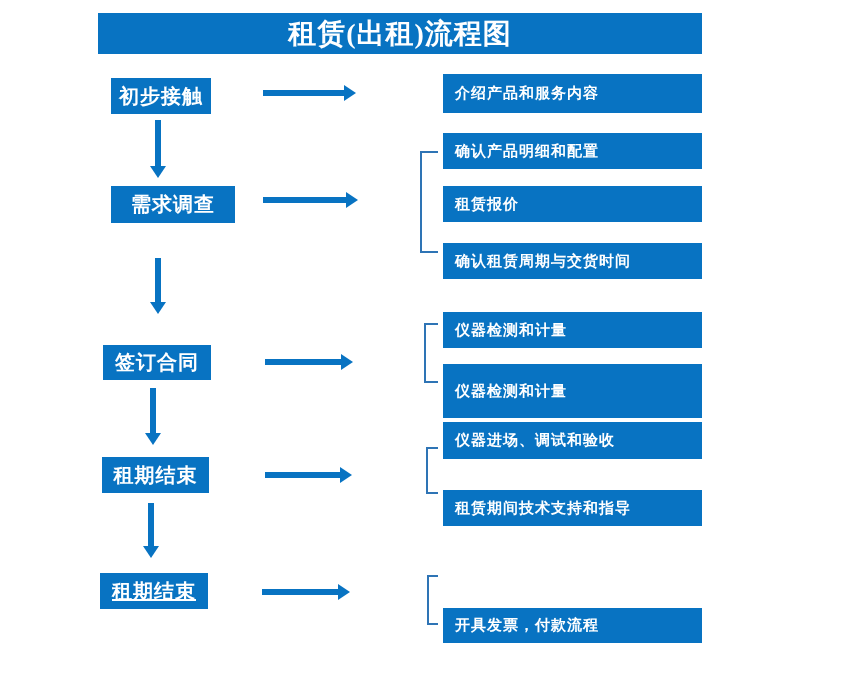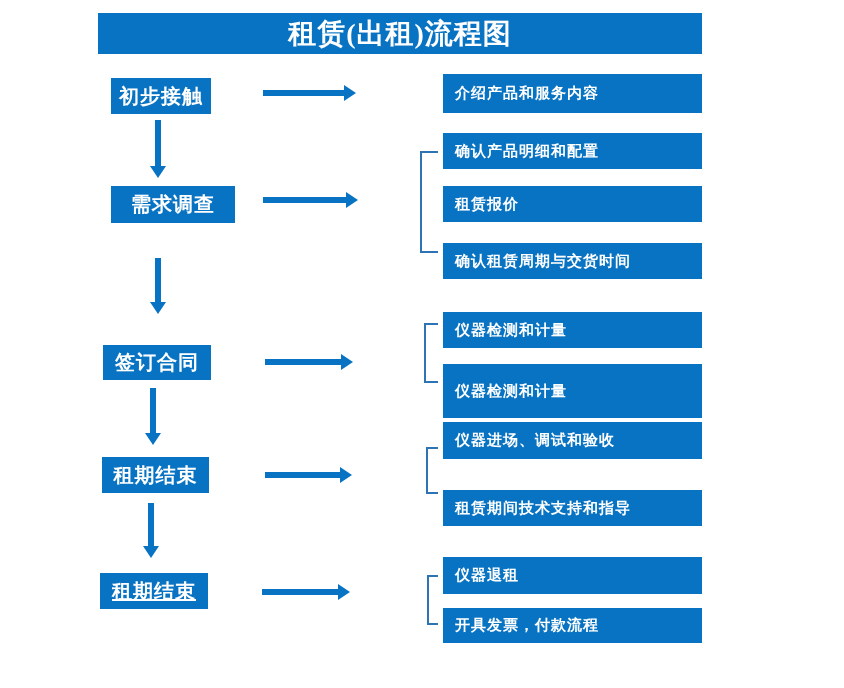--- a/index.html
+++ b/index.html
@@ -139,16 +139,15 @@
   <div class="detail" style="top:133px;height:36px;">确认产品明细和配置</div>
   <div class="detail" style="top:186px;height:36px;">租赁报价</div>
   <div class="detail" style="top:243px;height:36px;">确认租赁周期与交货时间</div>
 
   <div class="detail" style="top:312px;height:36px;">仪器检测和计量</div>
   <div class="detail" style="top:364px;height:54px;">仪器检测和计量</div>
 
   <div class="detail" style="top:422px;height:37px;">仪器进场、调试和验收</div>
   <div class="detail" style="top:490px;height:36px;">租赁期间技术支持和指导</div>
 
-  <div class="detail" style="top:557px;height:37px;">仪器退租</div>
   <div class="detail" style="top:608px;height:35px;">开具发票，付款流程</div>
 
 </div>
 
 </body></html>

